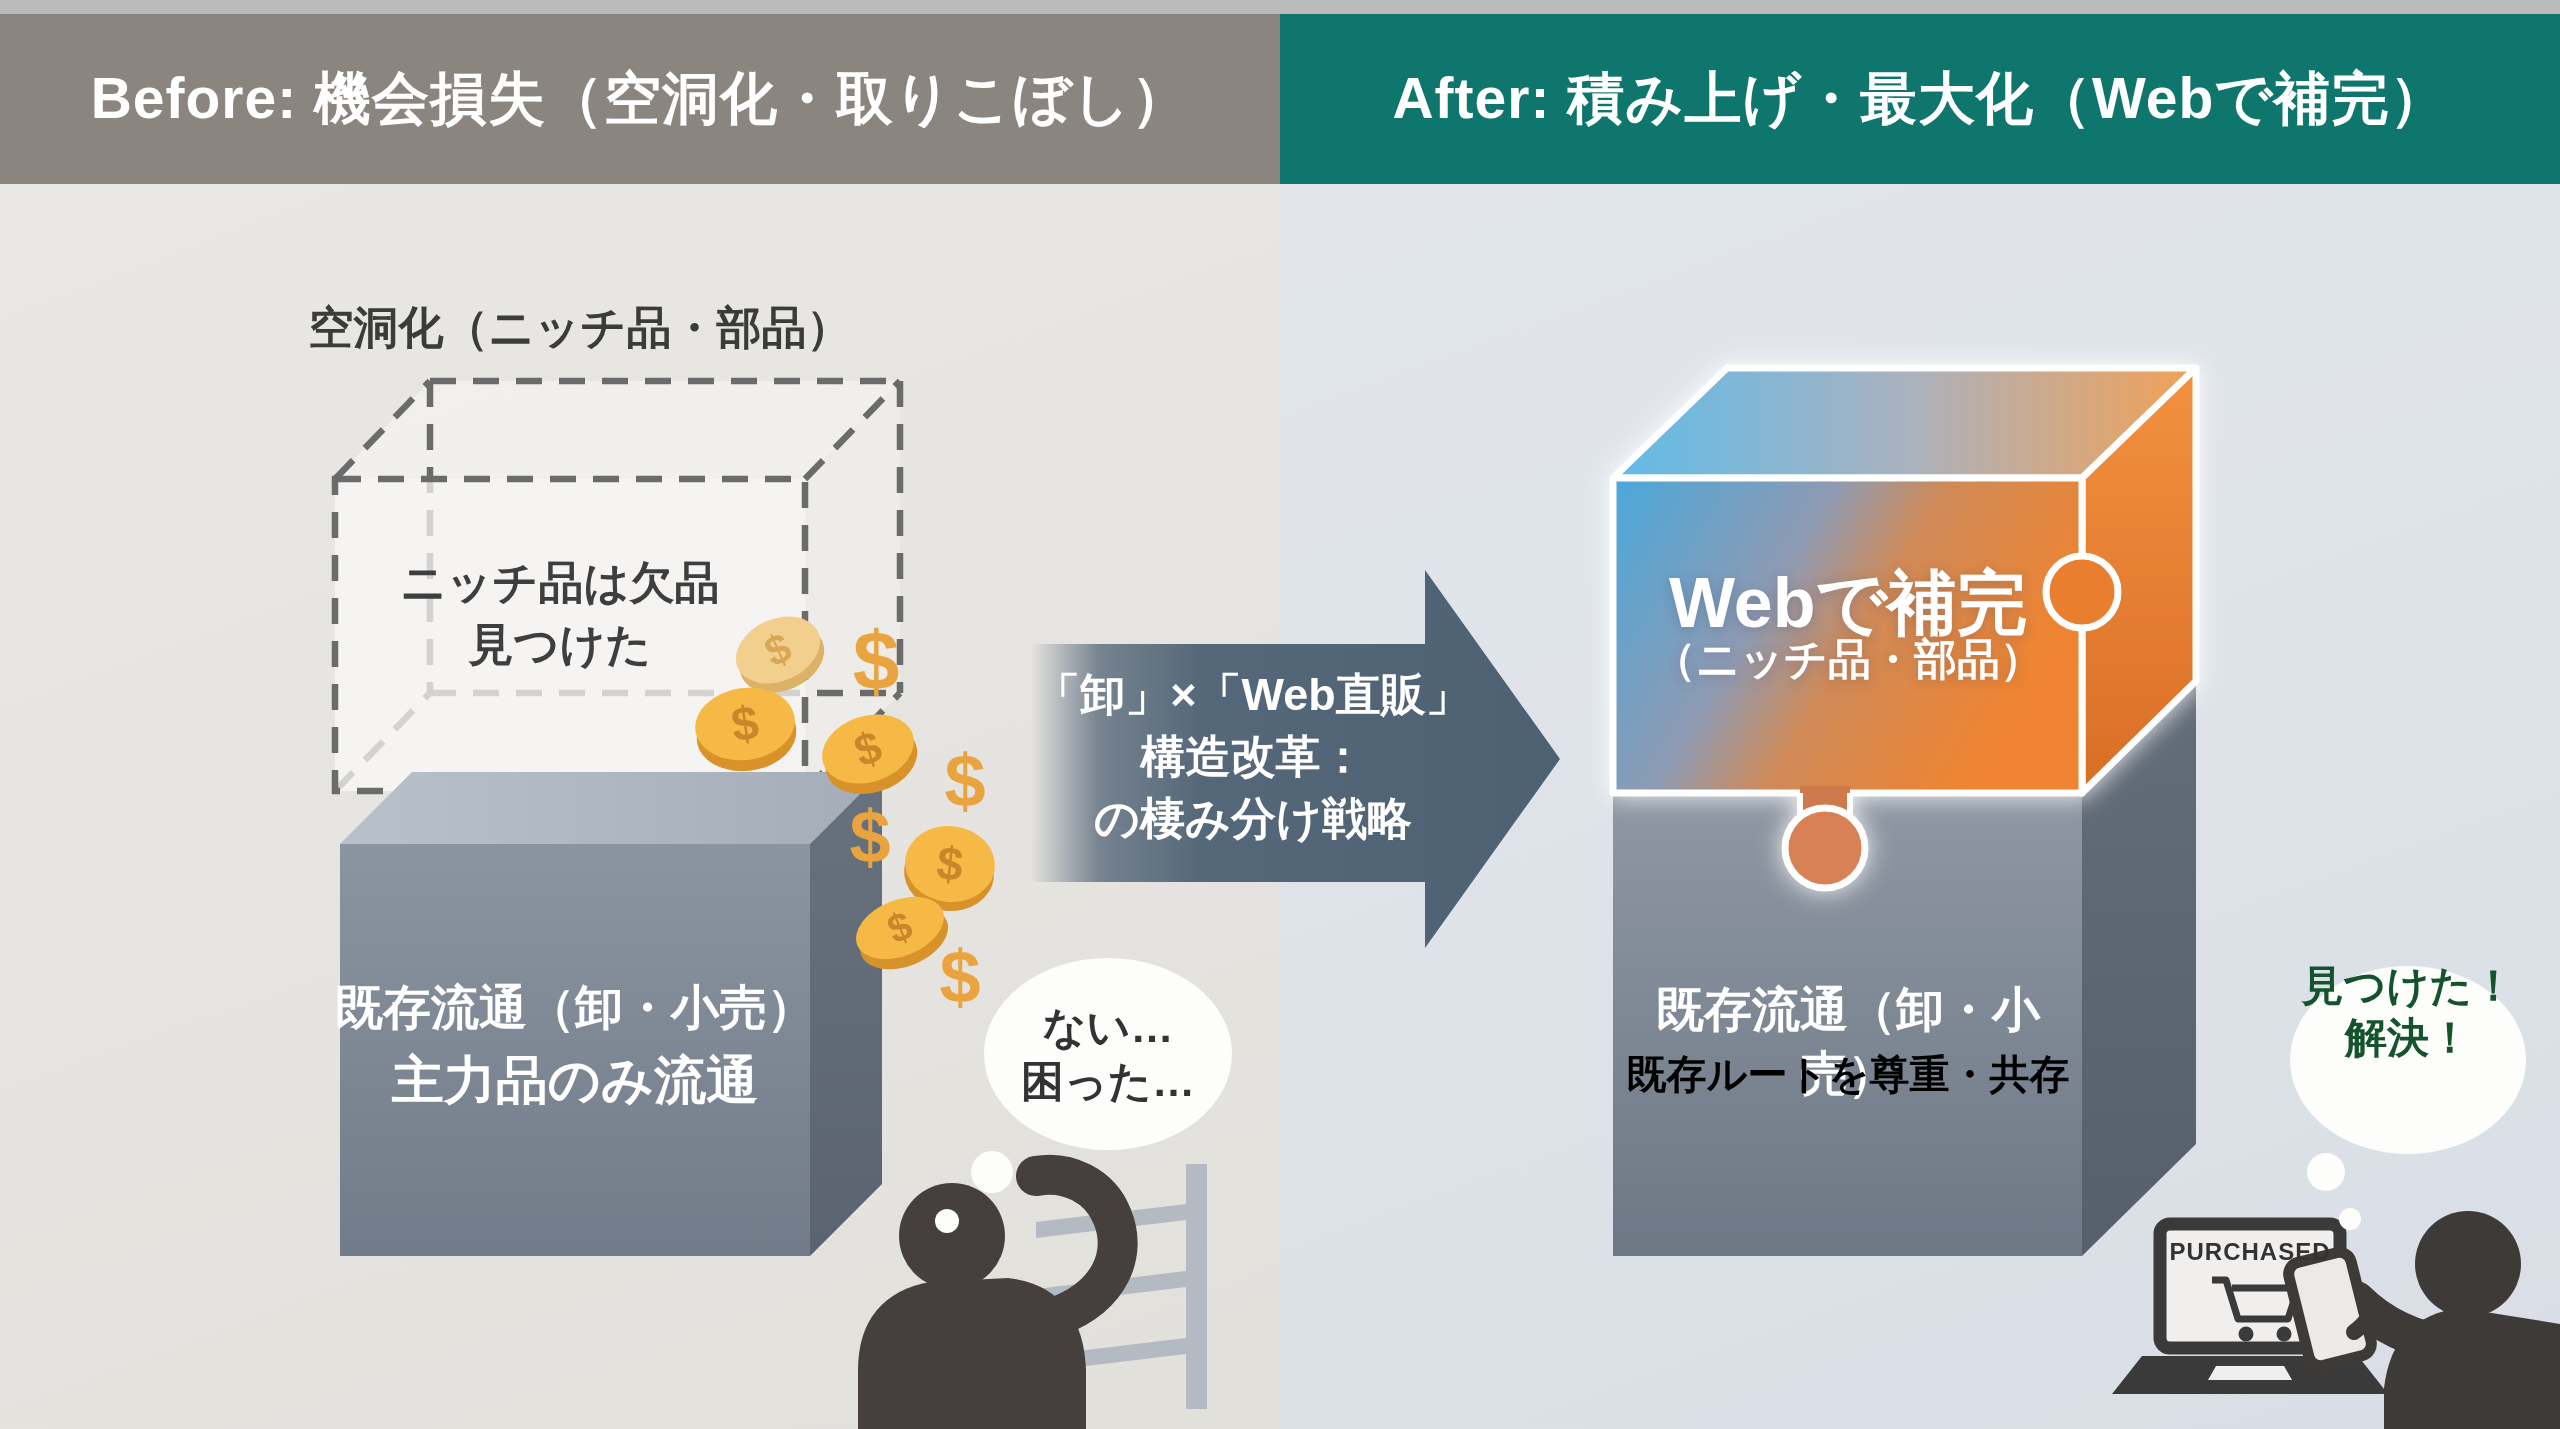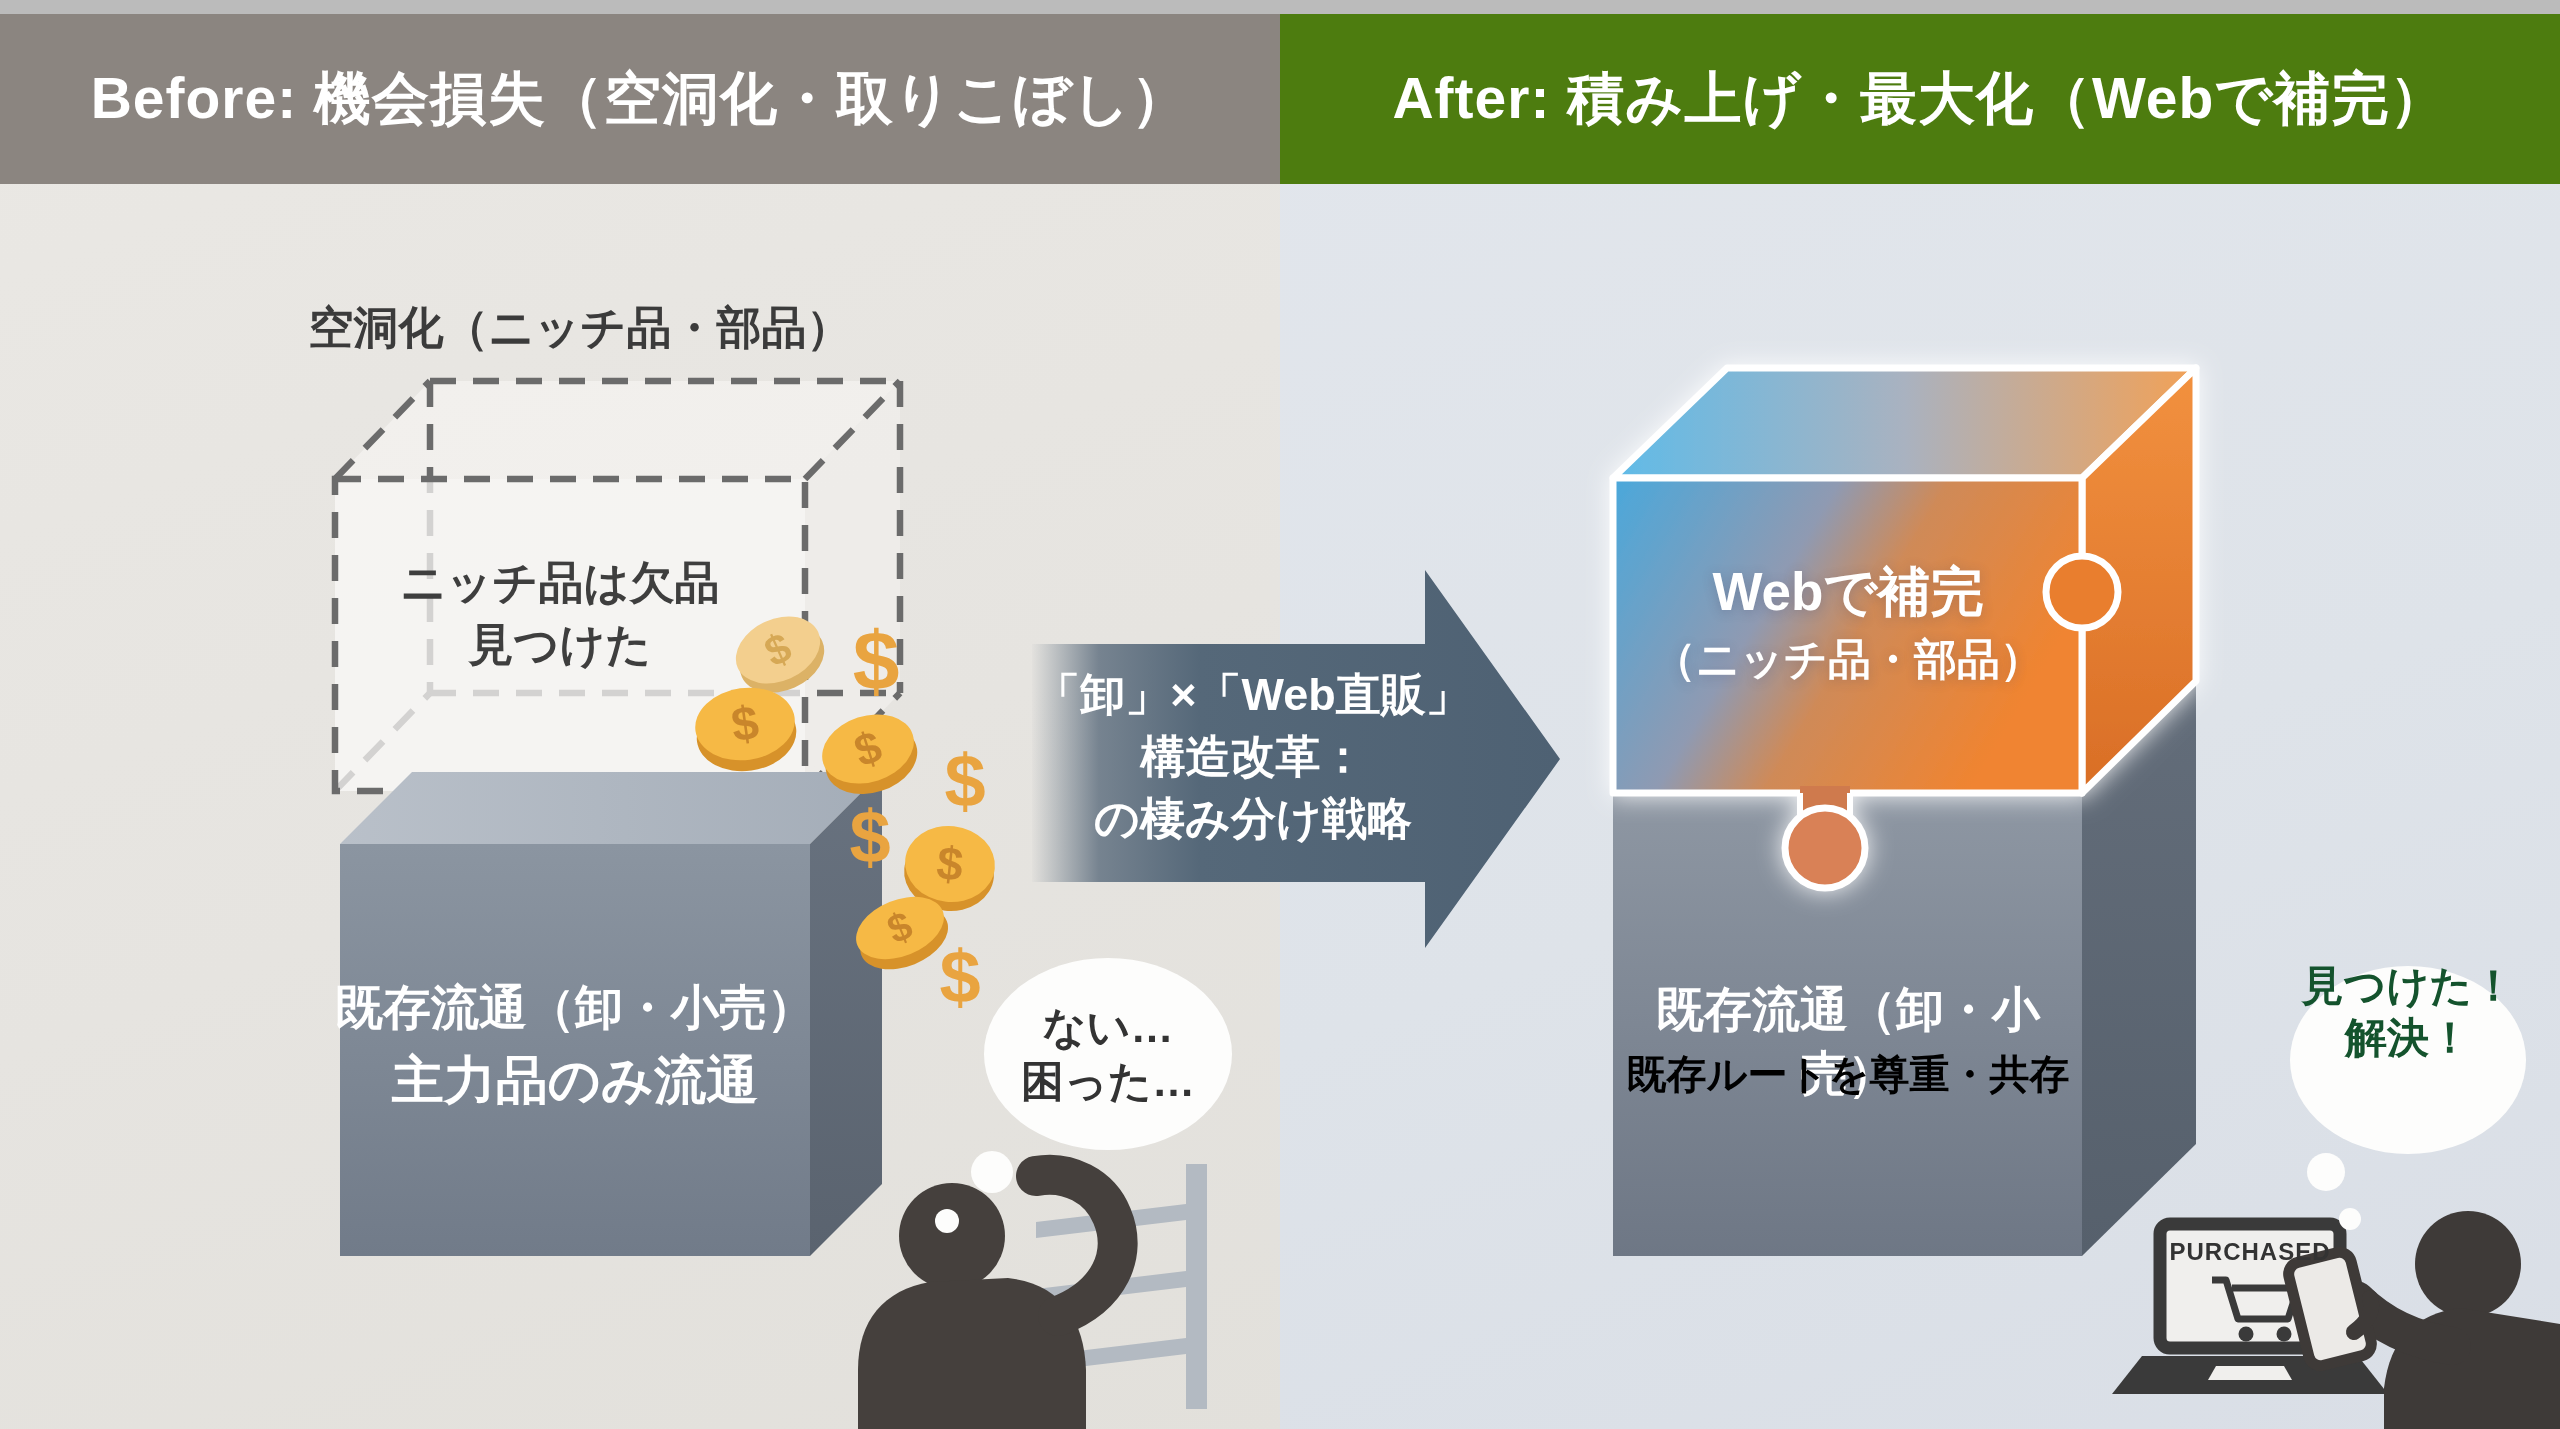--- a/index.html
+++ b/index.html
@@ -9,31 +9,31 @@
   }
   .panel-bg{position:absolute;top:0;height:1429px;width:1280px;}
   .before-bg{left:0;background:linear-gradient(160deg,#eae8e4 0%,#e6e4e0 55%,#e2e0db 100%);}
   .after-bg{left:1280px;background:linear-gradient(160deg,#e2e6ec 0%,#dee3e9 55%,#d9dee6 100%);}
   .header{
     position:absolute;top:0;height:170px;width:1280px;
     display:flex;align-items:center;justify-content:center;
     color:#ffffff;font-size:57px;letter-spacing:1px;
   }
   .header-before{left:0;background:#8b8580;}
-  .header-after{left:1280px;background:#4d7c0f;}
+  .header-after{left:1280px;background:#0f766e;}
   svg.shapes{position:absolute;left:0;top:0;}
   svg text{font-family:"Liberation Sans","DejaVu Sans",sans-serif;font-weight:700;}
   .t{position:absolute;text-align:center;margin:0;}
   .hollow-label{left:260px;top:284px;width:640px;font-size:45px;color:#3b3b3b;}
   .niche-text{left:320px;top:538px;width:480px;font-size:45px;line-height:62px;color:#3e3e3e;}
   .ch-l1{left:330px;top:962px;width:490px;font-size:48px;color:#ffffff;}
   .ch-l2{left:330px;top:1032px;width:490px;font-size:52px;color:#ffffff;}
   .thought-l{left:986px;top:986px;width:244px;font-size:43px;line-height:54px;color:#333333;}
   .arrow-text{left:1028px;top:650px;width:450px;font-size:45px;line-height:62px;color:#ffffff;}
-  .pz-1{left:1613px;top:543px;width:470px;font-size:53px;color:#ffffff;text-shadow:0 2px 12px rgba(60,60,90,.25);}
+  .pz-1{left:1613px;top:543px;width:470px;font-size:70px;color:#ffffff;text-shadow:0 2px 12px rgba(60,60,90,.25);}
   .pz-2{left:1613px;top:617px;width:470px;font-size:43px;color:#ffffff;text-shadow:0 2px 12px rgba(60,60,90,.25);font-family:Liberation Serif, serif;}
   .ch-r1{left:1613px;top:964px;width:470px;font-size:48px;color:#ffffff;}
   .ch-r2{left:1613px;top:1033px;width:470px;font-size:40px;color:#000000;font-family:Liberation Serif, serif;}
   .speech-r{left:2290px;top:946px;width:236px;font-size:42px;line-height:52px;color:#14532d;}
   .purchased{left:2166px;top:1224px;width:168px;font-size:24px;letter-spacing:1px;color:#333333;}
 </style>
 </head>
 <body>
 
 <div class="stage">

